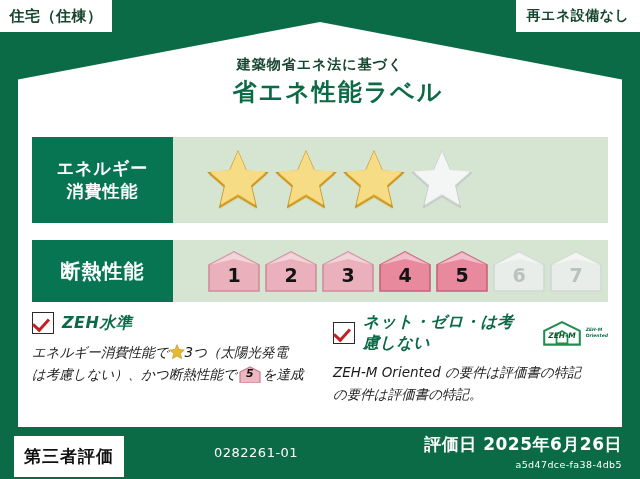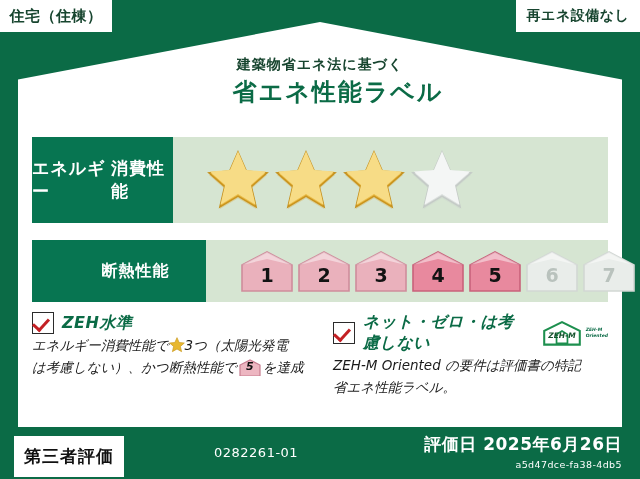--- a/index.html
+++ b/index.html
@@ -48,25 +48,25 @@
     display:flex;align-items:stretch;
     background:#d6e5d2;
     box-sizing:border-box;
   }
   .panel-energy{top:137px;height:86px;}
   .panel-insul{top:240px;height:62px;}
 
   .panel-key{
     width:141px;flex:0 0 141px;background:#077551;
     color:#ffffff;font-weight:bold;
-    display:flex;align-items:center;justify-content:center;
+    display:flex;flex-direction:column;align-items:center;justify-content:center;
     font-size:17px;line-height:1.35;letter-spacing:1px;
   }
   .panel-key .k2{font-size:17px;}
-  .panel-key-insul{font-size:16px;padding-left:33px;}
+  .panel-key-insul{font-size:20px;}
   .panel-val{
     flex:1;display:flex;align-items:center;
     padding-left:34px;
   }
 
   
   .stars{display:flex;align-items:center;gap:6px;}
   .star{width:62px;height:60px;display:block;}
 
   
@@ -96,21 +96,21 @@
   }
   .chk:after{
     content:"";position:absolute;left:3px;top:2px;
     width:7px;height:13px;border:solid #c32024;border-width:0 3px 3px 0;
     transform:rotate(42deg);
   }
   .info-title{
     font-size:16px;font-weight:bold;color:#0b6b46;letter-spacing:.5px;
   }
   .info-body{
-    font-size:13.5px;color:#1a1a1a;line-height:1.65;
+    margin-top:7px;font-size:13.5px;color:#1a1a1a;line-height:1.65;
     letter-spacing:0px;
   }
   .inline-star{display:inline-block;vertical-align:-3px;width:16px;height:16px;}
   .inline-house{
     display:inline-block;vertical-align:-4px;position:relative;
     width:22px;height:17px;margin:0 2px;
   }
   .inline-house svg{position:absolute;left:0;top:0;width:22px;height:17px;}
   .inline-house b{
     position:absolute;left:0;right:0;bottom:0px;text-align:center;
@@ -273,21 +273,21 @@
             <text x="30" y="26" font-size="11" font-weight="bold" text-anchor="middle" fill="#14532d" font-family="DejaVu Sans, sans-serif">ZEH-M</text>
           </svg>
           <span class="zeh-sub">
             <span>ZEH-M</span><br>
             <span>Oriented</span>
           </span>
         </span>
       </div>
       <div class="info-body">
         <span>ZEH-M Oriented の要件は評価書の特記</span><br>
-        <span>省エネ性能ラベル。</span>
+        <span>の要件は評価書の特記。</span>
       </div>
     </div>
   </div>
 
   <div class="footer">
     <div class="bels-box">
       <span class="bels-jp">第三者評価</span>
     </div>
     <div class="bels-no">0282261-01</div>
     <div class="eval">

